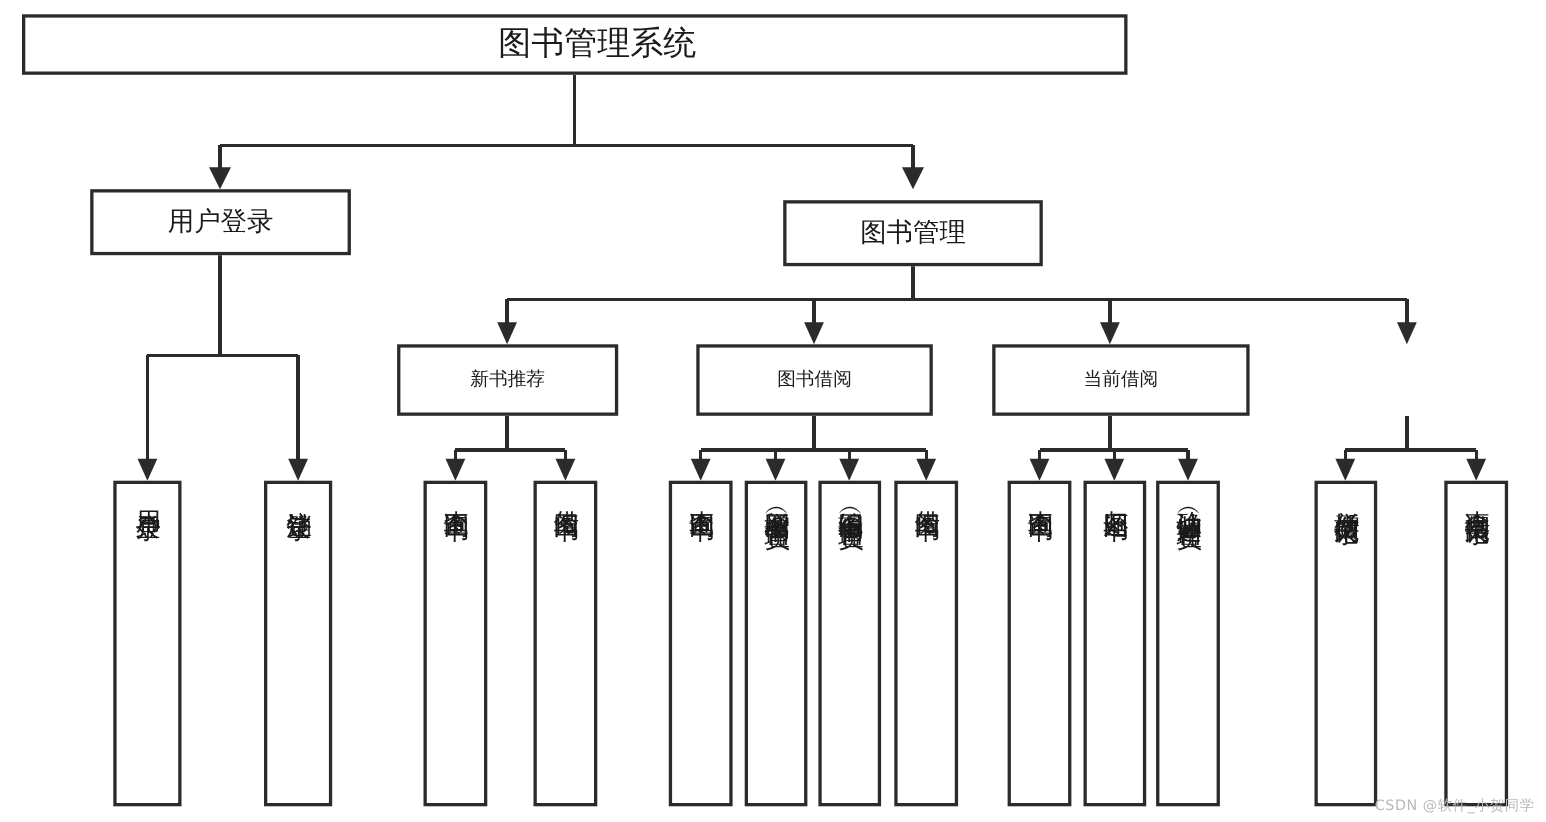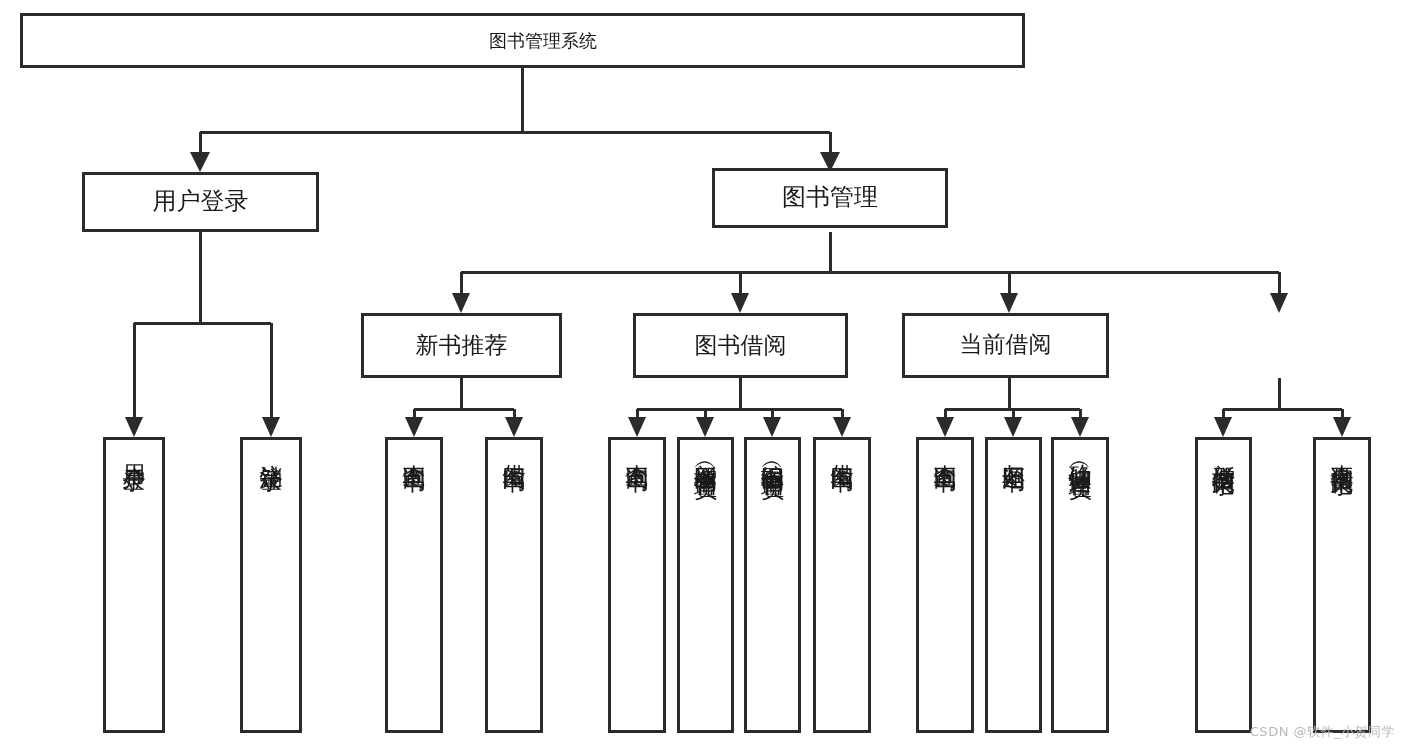--- a/index.html
+++ b/index.html
@@ -46,23 +46,23 @@
     display: flex;
     align-items: center;
     justify-content: center;
     z-index: 2;
   }
   .node .label {
     color: #1a1a1a;
     line-height: 1.08;
     white-space: nowrap;
   }
-  .node.root .label { font-size: 18px; margin-left: 41px; }
+  .node.root .label { font-size: 30px; margin-left: 41px; }
   .node.level1 .label { font-size: 24px; }
-  .node.level2 .label { font-size: 23px; }
+  .node.level2 .label { font-size: 17px; }
   
   .node.leaf {
     align-items: flex-start;
     padding-top: 6px;
   }
   .node.leaf .label {
     writing-mode: vertical-rl;
     text-orientation: upright;
     font-size: 23px;
     letter-spacing: 2px;
@@ -151,33 +151,33 @@
   </svg>
 
   <div class="node root" style="left:20px; top:13px; width:1005px; height:55px;">
     <span class="label">图书管理系统</span>
   </div>
 
   <div class="node level1" style="left:82px; top:172px; width:237px; height:60px;">
     <span class="label">用户登录</span>
   </div>
 
-  <div class="node level1" style="left:712px; top:168px; width:236px; height:60px;align-items:center;">
+  <div class="node level1" style="left:712px; top:182px; width:236px; height:60px;align-items:center;">
     <span class="label">图书管理</span>
   </div>
 
   <div class="node level2" style="left:361px; top:313px; width:201px; height:65px;">
     <span class="label">新书推荐</span>
   </div>
 
   <div class="node level2" style="left:633px; top:313px; width:215px; height:65px;">
     <span class="label">图书借阅</span>
   </div>
 
-  <div class="node level2" style="left:902px; top:313px; width:207px; height:65px;font-family:Liberation Serif, serif;">
+  <div class="node level2" style="left:902px; top:313px; width:234px; height:65px;">
     <span class="label">当前借阅</span>
   </div>
 
 
   <div class="node leaf" style="left:103px; top:437px; width:62px; height:296px;">
     <span class="label">用户登录</span>
   </div>
 
   <div class="node leaf" style="left:240px; top:437px; width:62px; height:296px;">
     <span class="label">注销登录</span>

